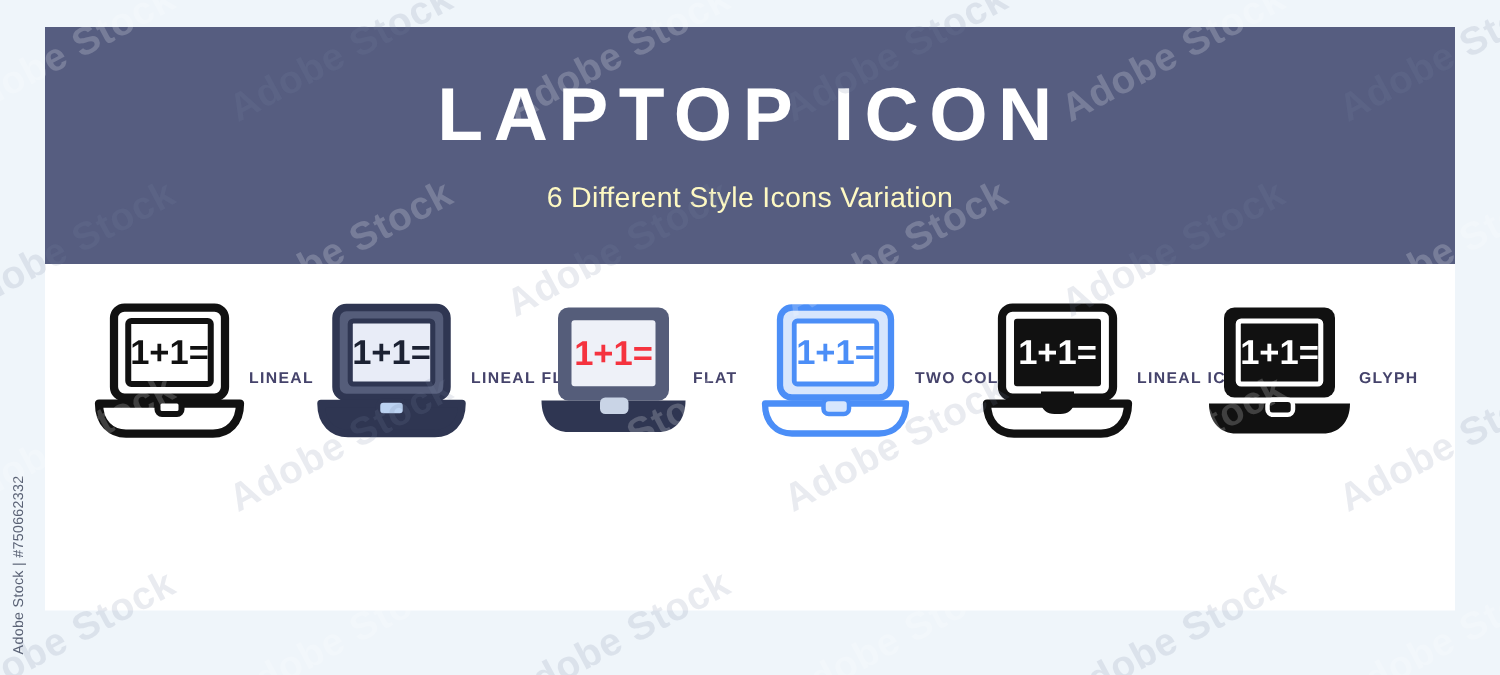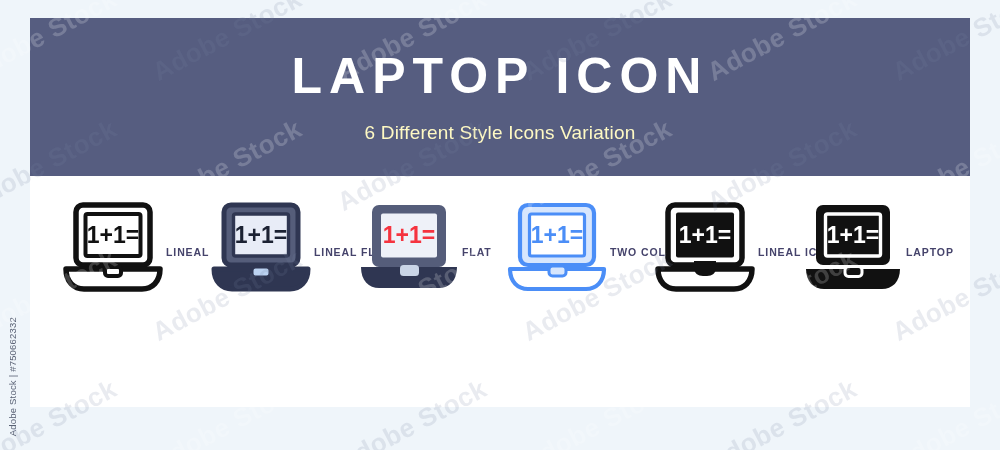--- a/index.html
+++ b/index.html
@@ -193,21 +193,21 @@
       <div class="cell">
         <div class="icon-box">
           <svg width="106" height="100" viewBox="0 0 106 100">
             <rect x="16" y="8" width="74" height="60" rx="7" fill="#111111"></rect>
             <rect x="25.5" y="17" width="55" height="42" rx="2" fill="#111111" stroke="#ffffff" stroke-width="3.4"></rect>
             <text x="53" y="45.5" text-anchor="middle" font-family="'Liberation Sans',sans-serif" font-size="23" font-weight="700" fill="#ffffff">1+1=</text>
             <path d="M6 72 H100 C100 85 92 92 82 92 H24 C14 92 6 85 6 72 Z" fill="#111111"></path>
             <rect x="45" y="69.5" width="17" height="10" rx="3.5" fill="#111111" stroke="#ffffff" stroke-width="3"></rect>
           </svg>
         </div>
-        <div class="cap">LAPTOP</div>
+        <div class="cap">GLYPH</div>
       </div>
 
     </div>
   </div>
 
   <div class="wm-layer" id="wmlayer">
       <div class="wm" style="left: -40px; top: 20px;">Adobe Stock</div>
       <div class="wm wmd" style="left: 145px; top: 20px;">Adobe Stock</div>
       <div class="wm" style="left: 330px; top: 20px;">Adobe Stock</div>
       <div class="wm wmd" style="left: 515px; top: 20px;">Adobe Stock</div>

